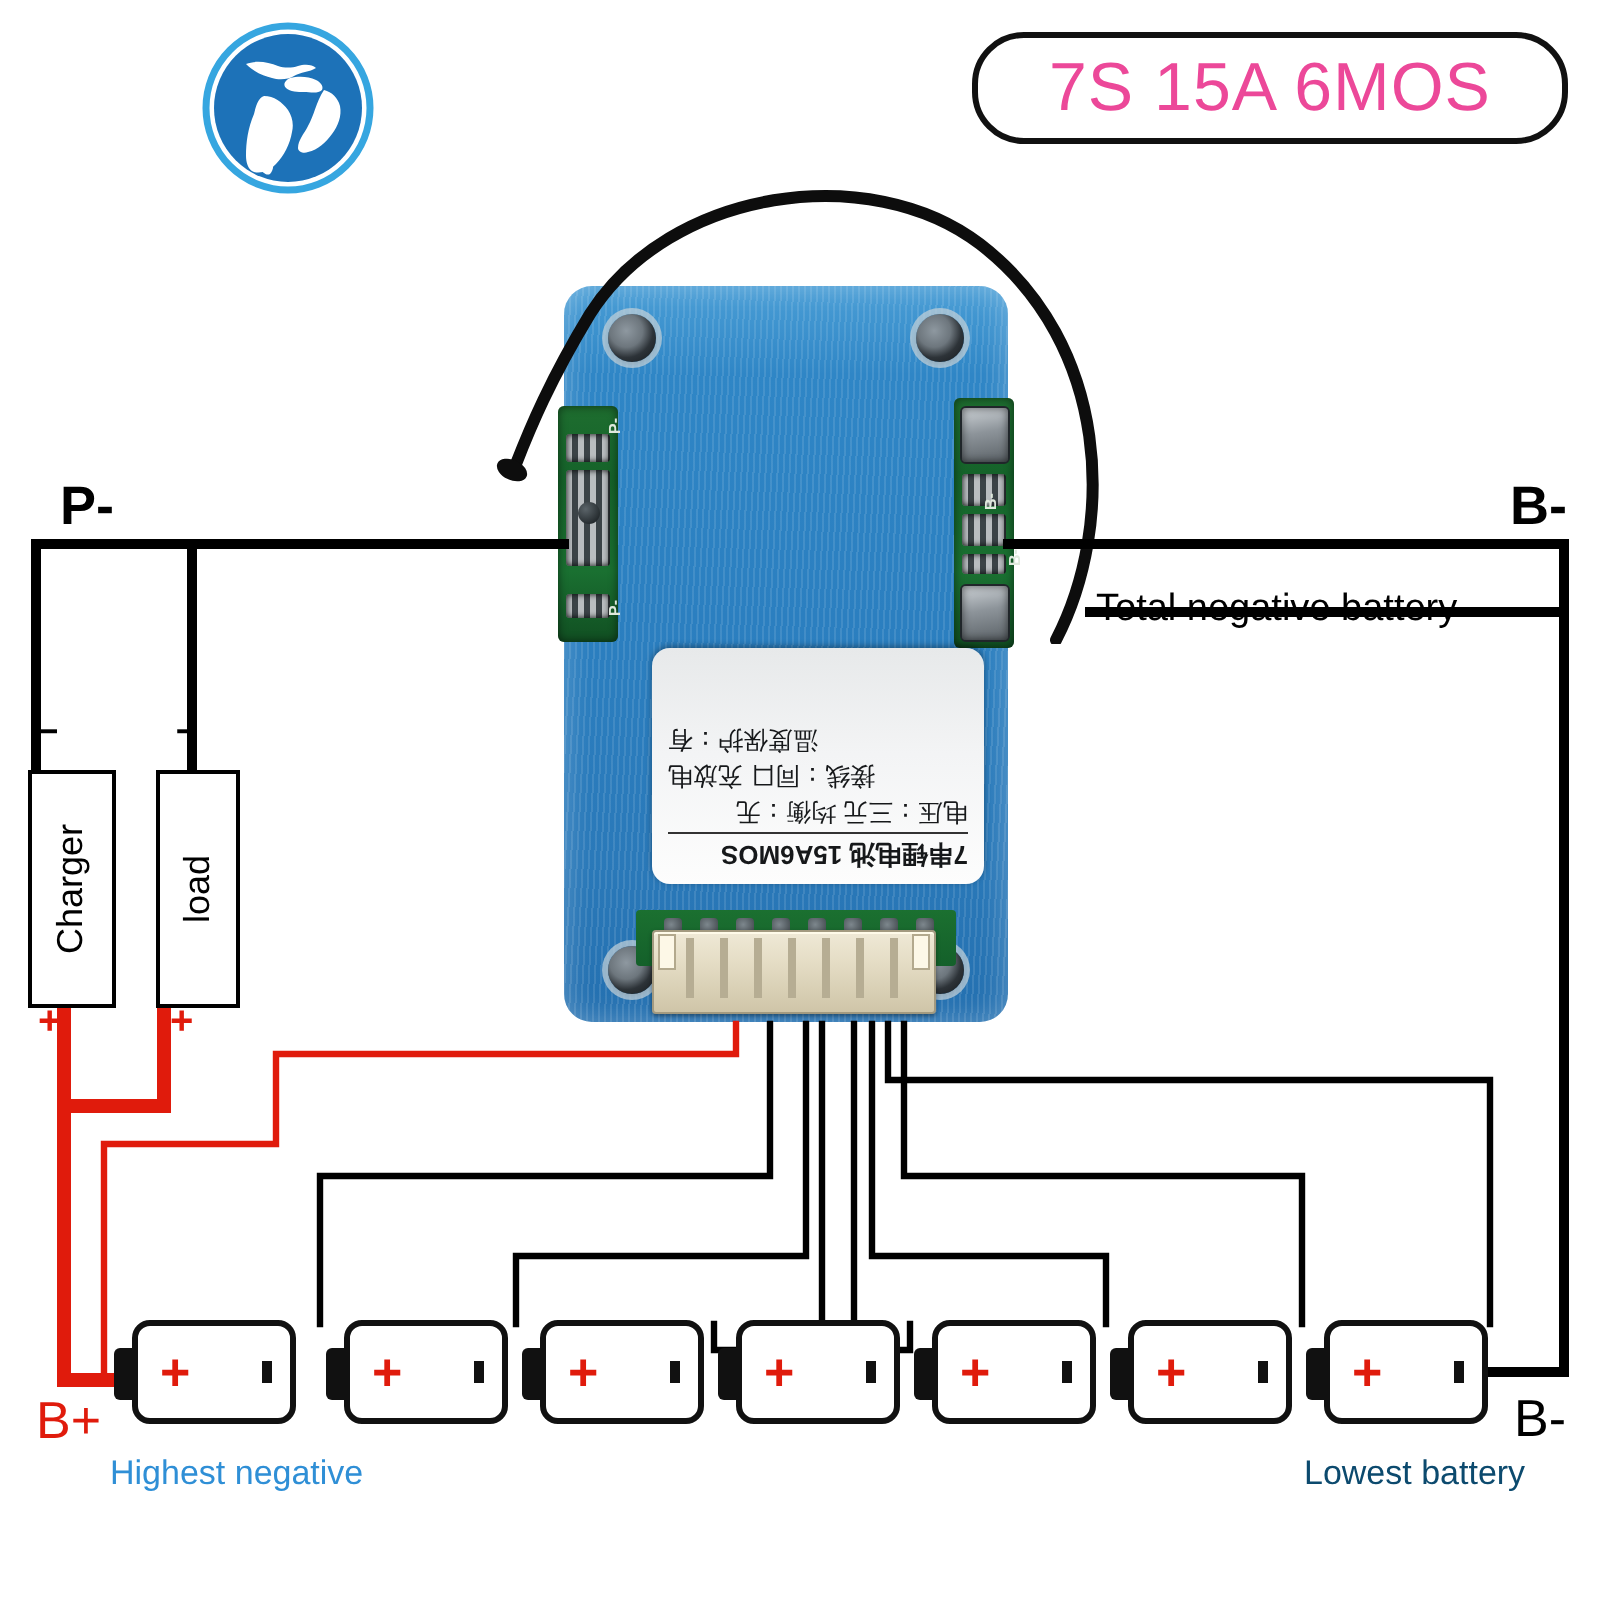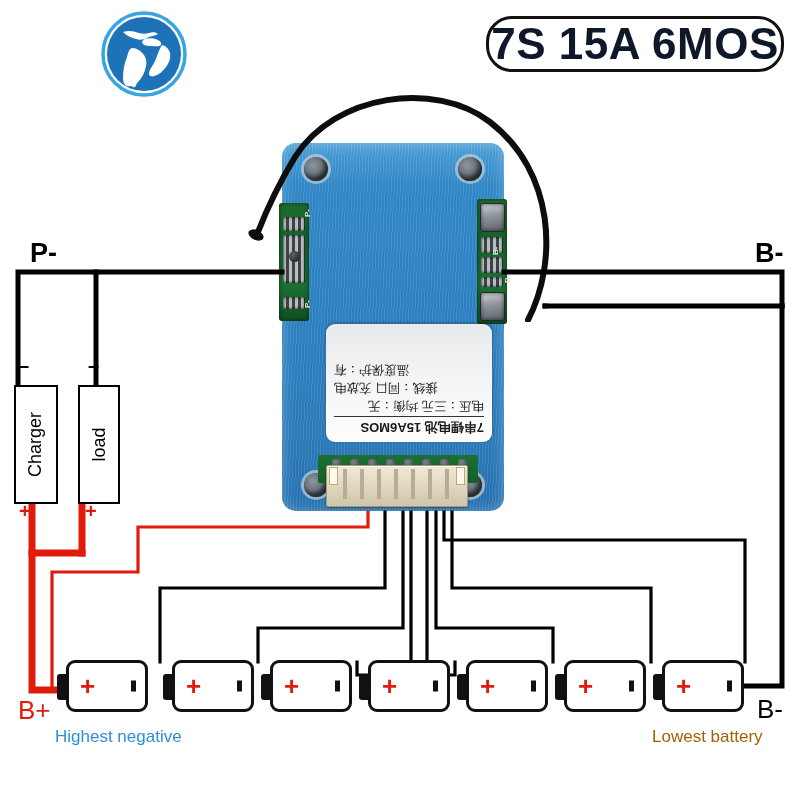--- a/index.html
+++ b/index.html
@@ -14,21 +14,21 @@
     left:8px;top:100px;width:290px;text-align:center;
     font-family:"Liberation Serif",serif;font-size:21px;font-weight:700;
     color:#1f6fb4;letter-spacing:-0.2px;white-space:nowrap;
   }
   #spec-badge{
     left:486px;top:16px;width:292px;height:50px;
     border:3px solid #111;border-radius:26px;background:#fff;
     display:flex;align-items:center;justify-content:center;
   }
   #spec-badge span{
-    font-size:44px;font-weight:700;color:#0f172a;letter-spacing:0.5px;
+    font-size:34px;font-weight:400;color:#ec4899;letter-spacing:0.5px;
     font-family:"Liberation Sans",sans-serif;
   }
 
   
   #pcb{left:282px;top:143px;width:222px;height:368px;}
   .pcb-body{
     position:absolute;left:0;top:0;width:222px;height:368px;
     border-radius:14px;
     background:
       linear-gradient(180deg,#4a9ed6 0%,#2f86c6 12%,#2b7fc0 45%,#2a79b9 78%,#2470b0 100%);
@@ -109,21 +109,21 @@
   #sensor-cable{left:240px;top:62px;width:330px;height:260px;}
 
   
   .lbl{position:absolute;white-space:nowrap;font-family:"Liberation Sans",sans-serif;}
   #lbl-p-minus{left:30px;top:238px;font-size:27px;font-weight:700;color:#000;}
   #lbl-b-minus-top{left:755px;top:238px;font-size:27px;font-weight:700;color:#000;}
   #lbl-total-neg{left:548px;top:294px;font-size:19px;color:#000;}
   #lbl-b-plus{left:18px;top:695px;font-size:26px;font-weight:400;color:#e01b0c;}
   #lbl-b-minus-bot{left:757px;top:694px;font-size:26px;font-weight:400;color:#000;}
   #lbl-highest{left:55px;top:727px;font-size:17px;color:#2f8fd6;}
-  #lbl-lowest{left:652px;top:727px;font-size:17px;color:#a16207;}
+  #lbl-lowest{left:652px;top:727px;font-size:17px;color:#0c4a6e;}
 
   .boxlbl{
     position:absolute;border:2px solid #000;background:#fff;
     display:flex;align-items:center;justify-content:center;
   }
   .boxlbl span{
     font-size:18px;color:#000;font-family:"Liberation Sans",sans-serif;
     transform:rotate(-90deg);white-space:nowrap;
   }
   #box-charger{left:14px;top:385px;width:40px;height:115px;}
@@ -289,20 +289,21 @@
     <span>load</span>
   </div>
 
   <div class="sign minus abs" id="sg-ch-minus">–</div>
   <div class="sign minus abs" id="sg-ld-minus">–</div>
   <div class="sign plus abs" id="sg-ch-plus">+</div>
   <div class="sign plus abs" id="sg-ld-plus">+</div>
 
   <div class="lbl" id="lbl-p-minus">P-</div>
   <div class="lbl" id="lbl-b-minus-top">B-</div>
+  <div class="lbl" id="lbl-total-neg">Total negative battery</div>
   <div class="lbl" id="lbl-b-plus">B+</div>
   <div class="lbl" id="lbl-b-minus-bot">B-</div>
   <div class="lbl" id="lbl-highest">Highest negative</div>
   <div class="lbl" id="lbl-lowest">Lowest battery</div>
 
   <div class="cell" style="left:66px;">
     <div class="nub"></div>
       <div class="pl">+</div>
       <div class="mn"></div>
   </div>

